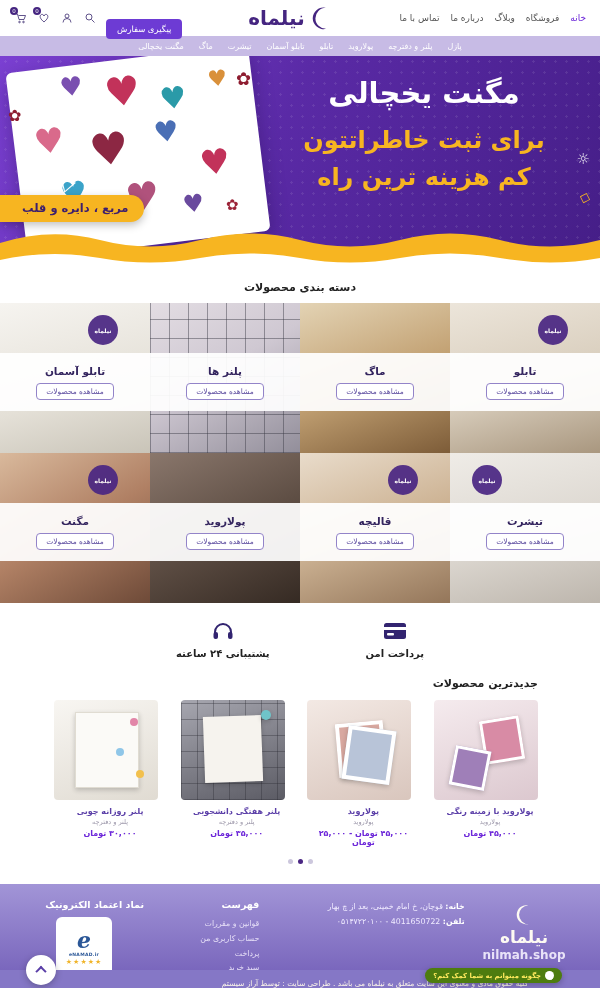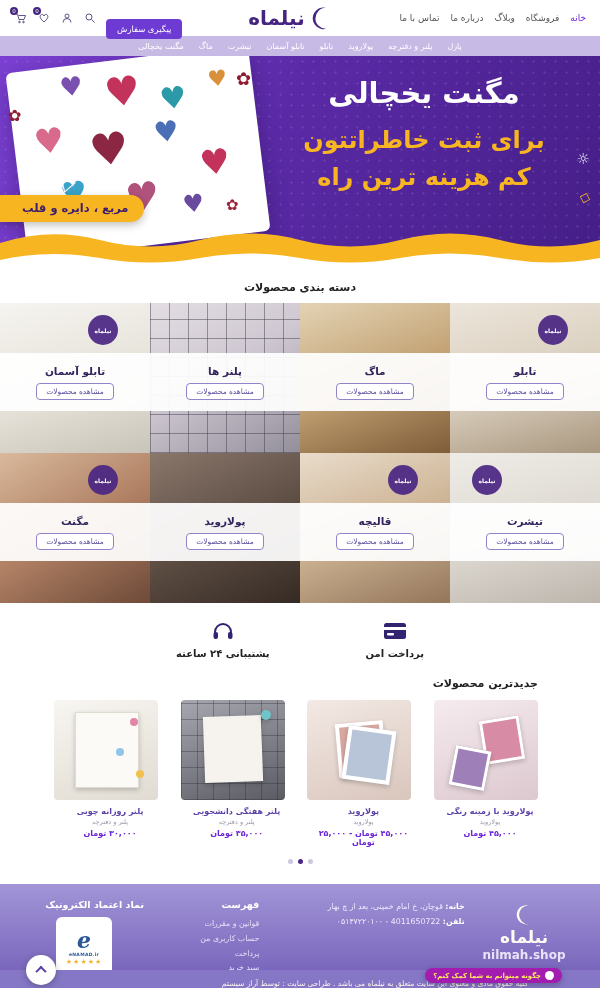--- a/index.html
+++ b/index.html
@@ -114,21 +114,21 @@
   .enamad-e { font-family:"DejaVu Serif", serif; font-style:italic; font-weight:bold; font-size:22px; color:#2b5797; line-height:1; }
   .enamad-sub { font-size:4.5px; color:#2b5797; font-weight:bold; letter-spacing:.3px; }
   .enamad-stars { font-size:7px; color:#f0b429; letter-spacing:1px; line-height:1.2; }
 
   
   .bottom-strip { position:relative; background:#8577c6; height:26px; display:flex; align-items:center;
     justify-content:center; padding-left:150px; font-size:7.5px; color:#fcf6e8; }
   .scroll-top { position:absolute; left:26px; top:-15px; width:30px; height:30px; background:#fff; border-radius:50%;
     box-shadow:0 2px 7px rgba(0,0,0,.25); display:flex; align-items:center; justify-content:center; cursor:pointer; }
   .chev { width:8px; height:8px; border-left:2px solid #5b3fa8; border-top:2px solid #5b3fa8; transform:rotate(45deg) translate(1px,1px); }
-  .chat-pill { position:absolute; right:38px; bottom:5px; z-index:9; background:#a21caf; border-radius:10px;
+  .chat-pill { position:absolute; right:38px; bottom:5px; z-index:9; background:#4d7c0f; border-radius:10px;
     display:flex; align-items:center; gap:4px; padding:3px 8px; cursor:pointer; box-shadow:0 2px 6px rgba(0,0,0,.25); }
   .chat-pill .chat-label { font-size:6.8px; color:#ffe95e; font-weight:bold; }
   .chat-icon { width:9px; height:9px; border-radius:50%; background:#fff; position:relative; }
   .chat-icon::after { content:""; position:absolute; bottom:-2px; right:1px; border:2px solid transparent; border-top-color:#fff; }
 </style>
 </head>
 <body>
 
 <div class="page">
 

